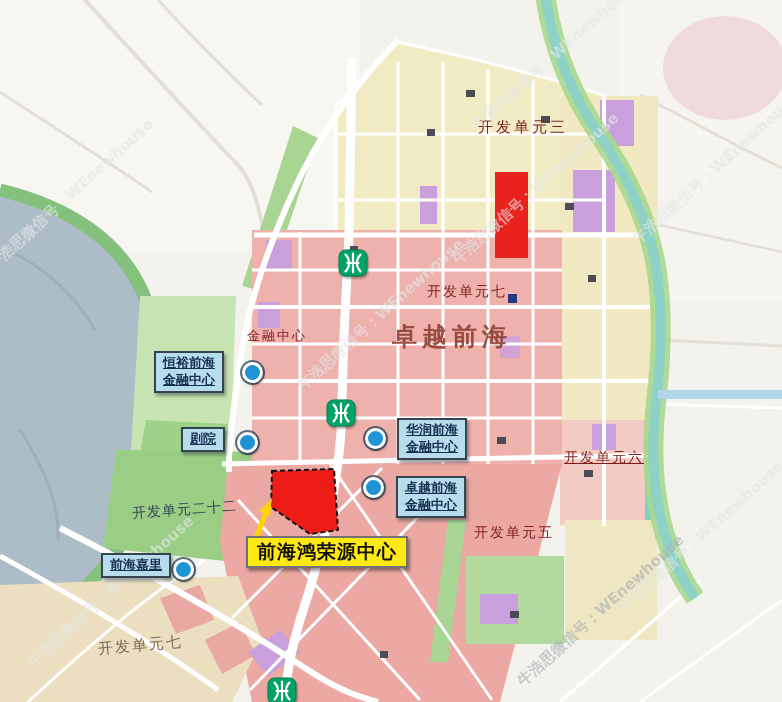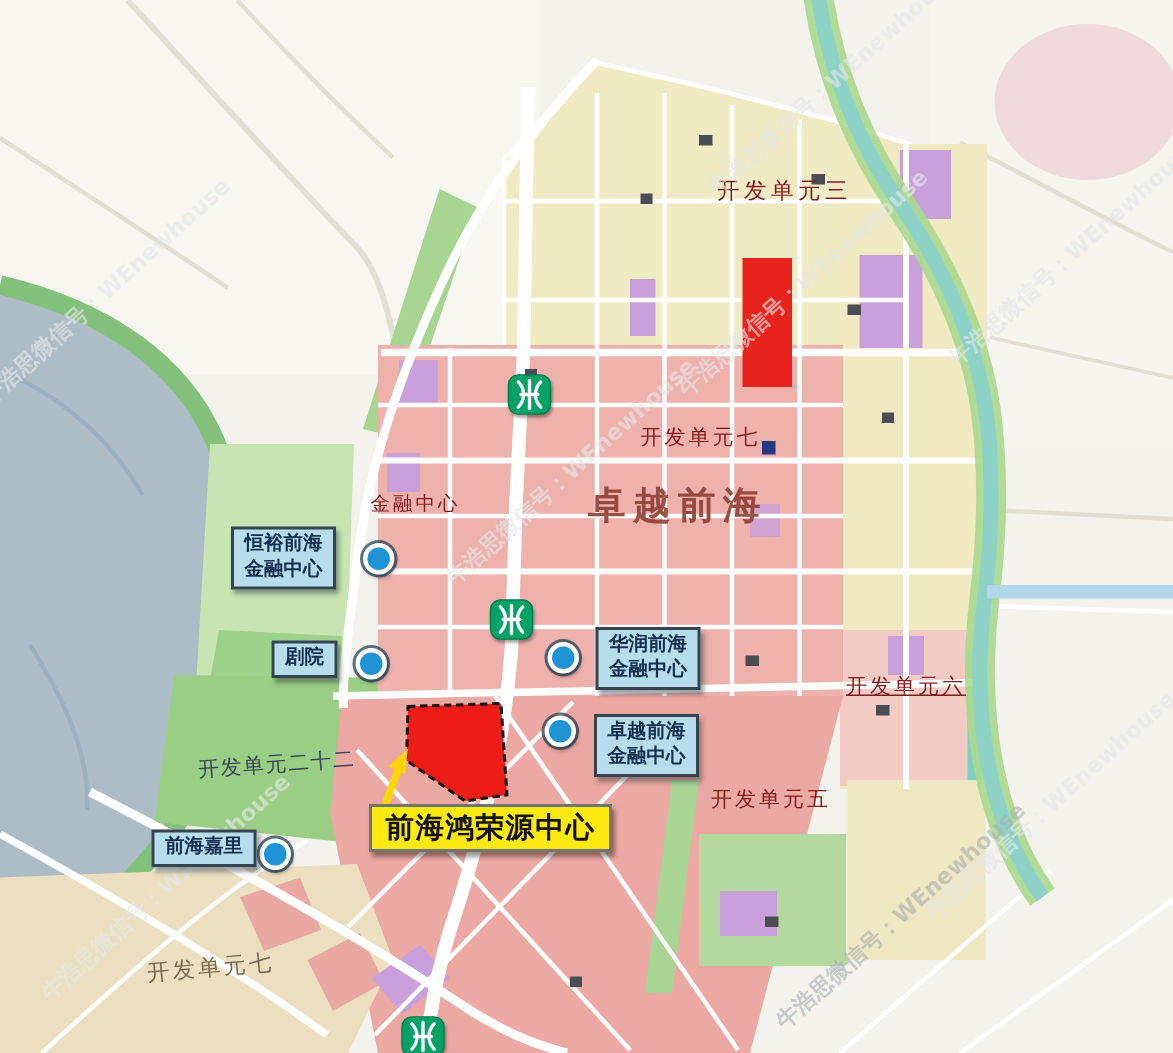--- a/index.html
+++ b/index.html
@@ -5,21 +5,21 @@
   html,body{margin:0;padding:0;background:#fff;}
   .stage{position:relative;width:782px;height:702px;overflow:hidden;
          font-family:"DejaVu Sans","Liberation Sans",sans-serif;background:#f3f2ec;}
   .base{position:absolute;left:0;top:0;}
   .zone{position:absolute;color:#7f1d1d;font-size:14px;letter-spacing:2px;white-space:nowrap;}
   .zone.u22{color:#34465a;transform:rotate(-4deg);letter-spacing:1px;}
   .zone.u7{color:#70604a;transform:rotate(-5deg);opacity:.92;font-size:15px;}
   .zone.gw{font-size:25px;font-weight:bold;color:rgba(141,64,52,.9);letter-spacing:5px;}
   .callout{position:absolute;background:#b7dcec;border:2px solid #35444f;color:#14304f;
            font-weight:bold;font-size:13px;line-height:1.3;padding:2px 7px;text-align:center;
-           box-shadow:2px 3px 3px rgba(40,50,60,.45);white-space:nowrap;}
+           box-shadow:2px 3px 3px rgba(40,50,60,.45);white-space:nowrap;text-decoration:underline;}
   .callout span{display:block;}
   .dot{position:absolute;width:15px;height:15px;border-radius:50%;background:#1f93d4;
        border:3px solid #fff;box-shadow:0 0 0 2px rgba(25,55,75,.7),1px 2px 3px rgba(0,0,0,.4);}
   .highlight-label{position:absolute;background:#ffe913;border:2px solid #737373;font-size:19px;
        font-weight:bold;color:#111;padding:1px 9px;box-shadow:2px 3px 3px rgba(0,0,0,.4);
        letter-spacing:1px;white-space:nowrap;}
   .metro{position:absolute;width:30px;height:28px;filter:drop-shadow(1px 2px 1px rgba(0,0,0,.35));}
   .wm{position:absolute;color:rgba(228,231,233,.62);font-size:15px;font-weight:bold;
       white-space:nowrap;transform:rotate(-42deg);transform-origin:0 50%;pointer-events:none;}
   .sohu{position:absolute;font-size:17px;font-weight:bold;color:#000;letter-spacing:1px;

